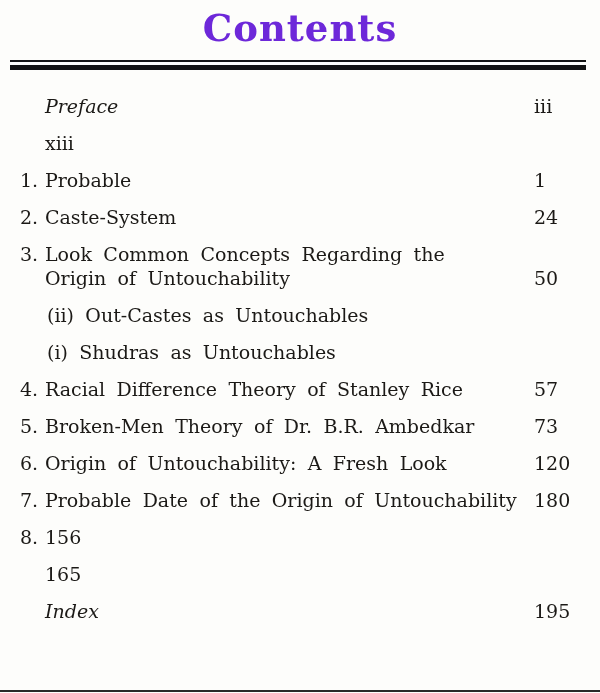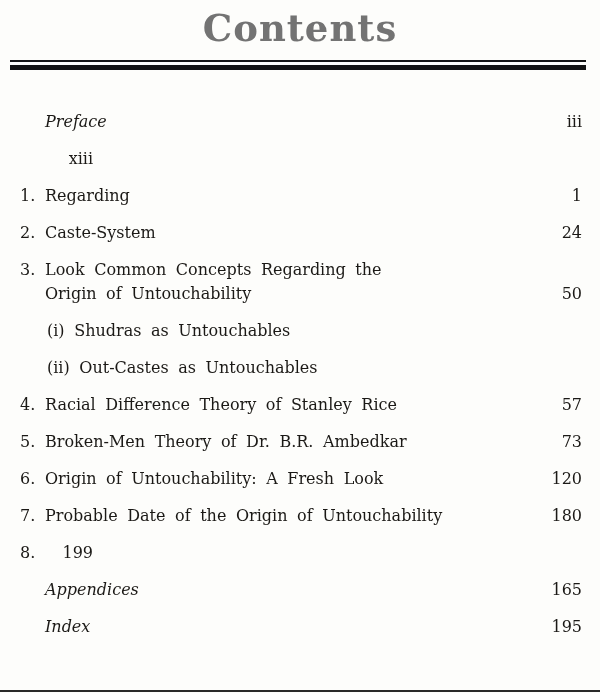--- a/index.html
+++ b/index.html
@@ -14,50 +14,49 @@
     box-sizing: border-box;
   }
   .page-title {
     margin: 0;
     padding-top: 4px;
     text-align: center;
     font-size: 37px;
     line-height: 48px;
     font-weight: 700;
     letter-spacing: 1px;
-    color: #737373;
+    color: #6d28d9;
   }
   .double-rule { margin: 8px 14px 0 10px; }
   .rule-thin  { height: 2px; background: #161616; margin-bottom: 3px; }
   .rule-thick { height: 5px; background: #131313; }
 
   .toc-list {
-    margin-top: 40px;
+    margin-top: 24px;
     padding: 0 18px 0 20px;
-    font-size: 16px;
+    font-size: 19px;
     line-height: 24px;
   }
   .toc-row {
     display: flex;
     align-items: flex-end;
     margin-bottom: 13px;
   }
   .toc-num {
     flex: none;
     width: 25px;
     align-self: flex-start;
   }
   .toc-title {
     flex: 1;
     padding-right: 10px;
   }
   .toc-page {
     flex: none;
     width: 48px;
-    text-align: right;
     white-space: nowrap;
   }
   .toc-row.chapter .toc-title,
   .toc-row.sub .toc-title { word-spacing: 0.28em; }
   .toc-row.frontmatter .toc-title,
   .toc-row.backmatter .toc-title { font-style: italic; }
   .toc-row.sub .toc-title { padding-left: 2px; }
 
   .bottom-rule {
     position: absolute;
@@ -88,21 +87,21 @@
     </span>
     <span class="toc-page">iii</span>
   </div>
       <div class="toc-row frontmatter">
     <span class="toc-num"></span>
     <span class="toc-page">xiii</span>
   </div>
       <div class="toc-row chapter">
     <span class="toc-num">1.</span>
     <span class="toc-title">
-      <span class="line1">Regarding</span>
+      <span class="line1">Probable</span>
       
     </span>
     <span class="toc-page">1</span>
   </div>
       <div class="toc-row chapter">
     <span class="toc-num">2.</span>
     <span class="toc-title">
       <span class="line1">Caste-System</span>
       
     </span>
@@ -112,29 +111,29 @@
     <span class="toc-num">3.</span>
     <span class="toc-title">
       <span class="line1">Look Common Concepts Regarding the</span><br>
       <span class="line2">Origin of Untouchability</span>
     </span>
     <span class="toc-page">50</span>
   </div>
       <div class="toc-row sub">
     <span class="toc-num"></span>
     <span class="toc-title">
-      <span class="line1">(i) Shudras as Untouchables</span>
+      <span class="line1">(ii) Out-Castes as Untouchables</span>
       
     </span>
     <span class="toc-page"></span>
   </div>
       <div class="toc-row sub">
     <span class="toc-num"></span>
     <span class="toc-title">
-      <span class="line1">(ii) Out-Castes as Untouchables</span>
+      <span class="line1">(i) Shudras as Untouchables</span>
       
     </span>
     <span class="toc-page"></span>
   </div>
       <div class="toc-row chapter">
     <span class="toc-num">4.</span>
     <span class="toc-title">
       <span class="line1">Racial Difference Theory of Stanley Rice</span>
       
     </span>
@@ -159,28 +158,24 @@
       <div class="toc-row chapter">
     <span class="toc-num">7.</span>
     <span class="toc-title">
       <span class="line1">Probable Date of the Origin of Untouchability</span>
       
     </span>
     <span class="toc-page">180</span>
   </div>
       <div class="toc-row chapter">
     <span class="toc-num">8.</span>
-    <span class="toc-page">199</span>
+    <span class="toc-page">156</span>
   </div>
       <div class="toc-row backmatter">
     <span class="toc-num"></span>
-    <span class="toc-title">
-      <span class="line1">Appendices</span>
-      
-    </span>
     <span class="toc-page">165</span>
   </div>
       <div class="toc-row backmatter">
     <span class="toc-num"></span>
     <span class="toc-title">
       <span class="line1">Index</span>
       
     </span>
     <span class="toc-page">195</span>
   </div>

